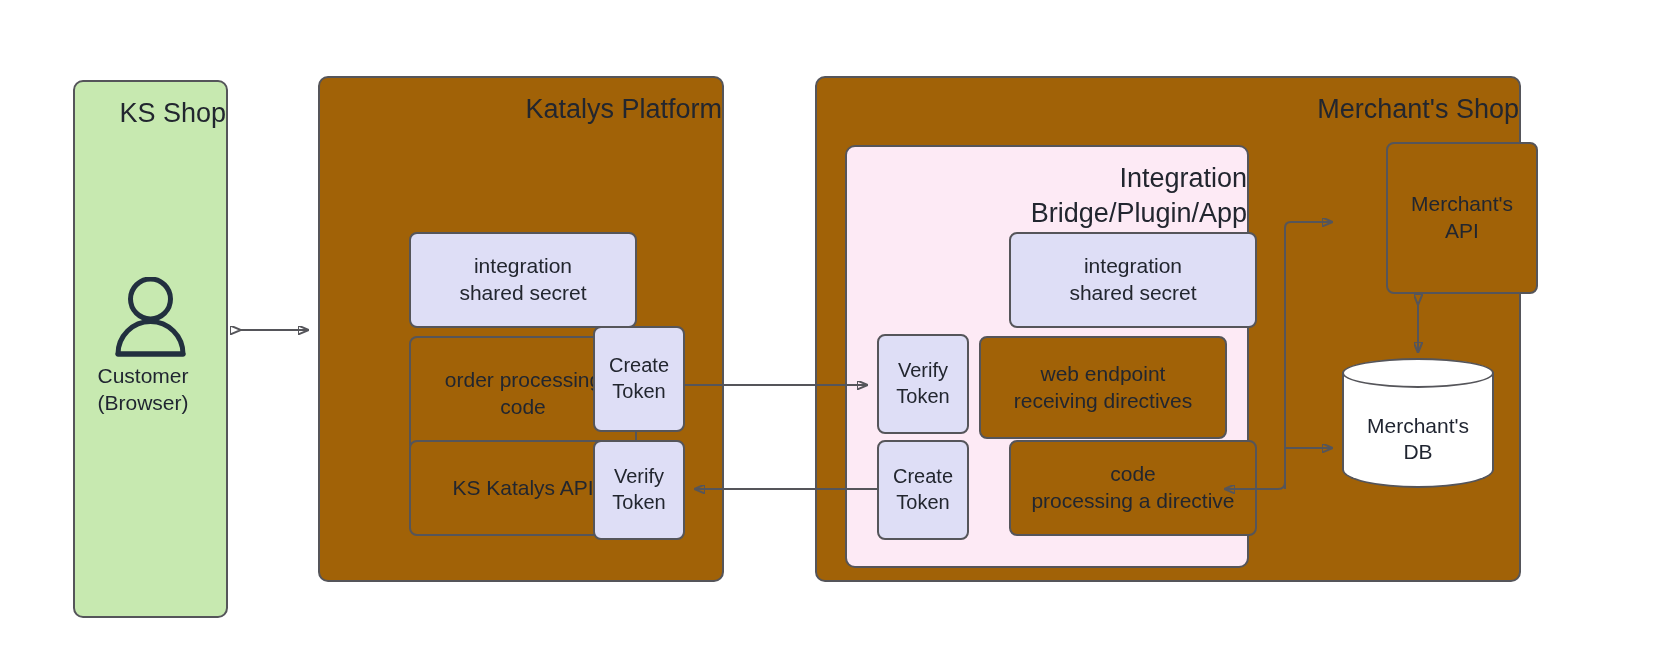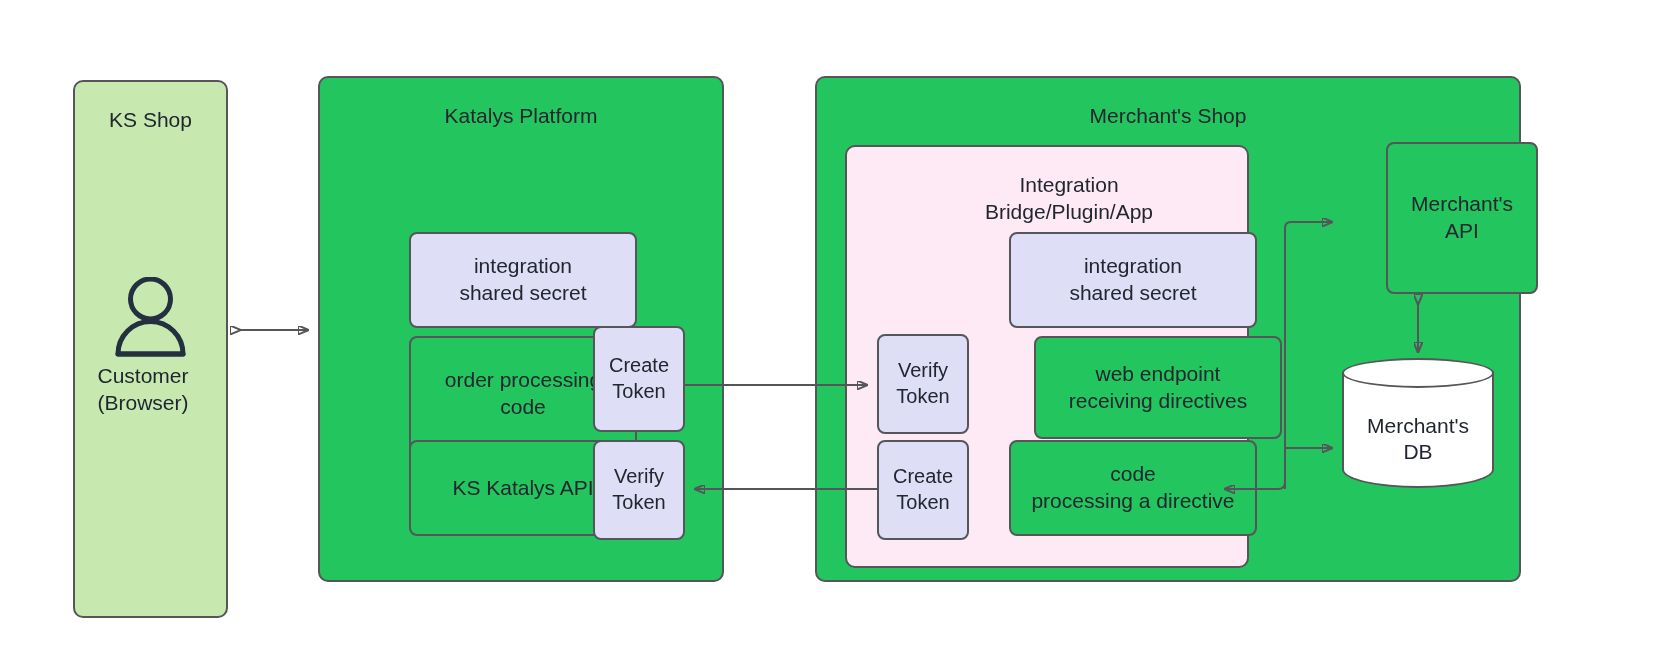--- a/index.html
+++ b/index.html
@@ -4,26 +4,26 @@
 <style>
   html,body{margin:0;padding:0;background:#ffffff;}
   body{font-family:"Liberation Sans",sans-serif;color:#1f2430;}
   #stage{position:relative;width:1670px;height:661px;background:#ffffff;overflow:hidden;}
 
   .node{position:absolute;box-sizing:border-box;border:2px solid #55555a;border-radius:8px;
         display:flex;align-items:center;justify-content:center;text-align:center;
         color:#22262f;background:#ffffff;line-height:1.28;}
 
   .grp{border-radius:10px;align-items:flex-start;justify-content:center;}
-  .grp > .grp-title{padding-top:25px;width:100%;text-align:center;font-size:21px;}
+  .grp > .grp-title{padding-top:14px;width:100%;text-align:right;font-size:27px;}
 
   .fill-green{background:#c7e9b0;}
   .fill-pink{background:#fdeaf5;}
   .fill-lav{background:#dedef6;}
-  .fill-white{background:#22c55e;}
+  .fill-white{background:#a16207;}
 
   .lbl{font-size:21px;white-space:pre-line;margin-left:44px;}
   .lbl-sm{font-size:20px;white-space:pre-line;}
 
   
   .cyl{position:absolute;box-sizing:border-box;}
   .cyl .body{position:absolute;left:0;right:0;top:14px;bottom:0;
              border:2px solid #55555a;border-top:none;border-radius:0 0 50% 50%/0 0 16% 16%;
              background:#ffffff;}
   .cyl .top{position:absolute;left:0;right:0;top:0;height:30px;
@@ -79,21 +79,21 @@
   <div class="node grp fill-pink" style="left:845px;top:145px;width:404px;height:423px;">
     <div class="grp-title lbl">Integration
 Bridge/Plugin/App</div>
   </div>
 
   <div class="node fill-lav lbl" style="left:965px;top:232px;width:248px;height:96px;">integration
 shared secret</div>
 
   <div class="node fill-lav lbl-sm" style="left:877px;top:334px;width:92px;height:100px;">Verify
 Token</div>
-  <div class="node fill-white lbl" style="left:990px;top:336px;width:248px;height:103px;">web endpoint
+  <div class="node fill-white lbl" style="left:935px;top:336px;width:248px;height:103px;">web endpoint
 receiving directives</div>
 
   <div class="node fill-lav lbl-sm" style="left:877px;top:440px;width:92px;height:100px;">Create
 Token</div>
   <div class="node fill-white lbl" style="left:965px;top:440px;width:248px;height:96px;">code
 processing a directive</div>
 
   <div class="node fill-white lbl" style="left:1342px;top:142px;width:152px;height:152px;">Merchant's
 API</div>
 

